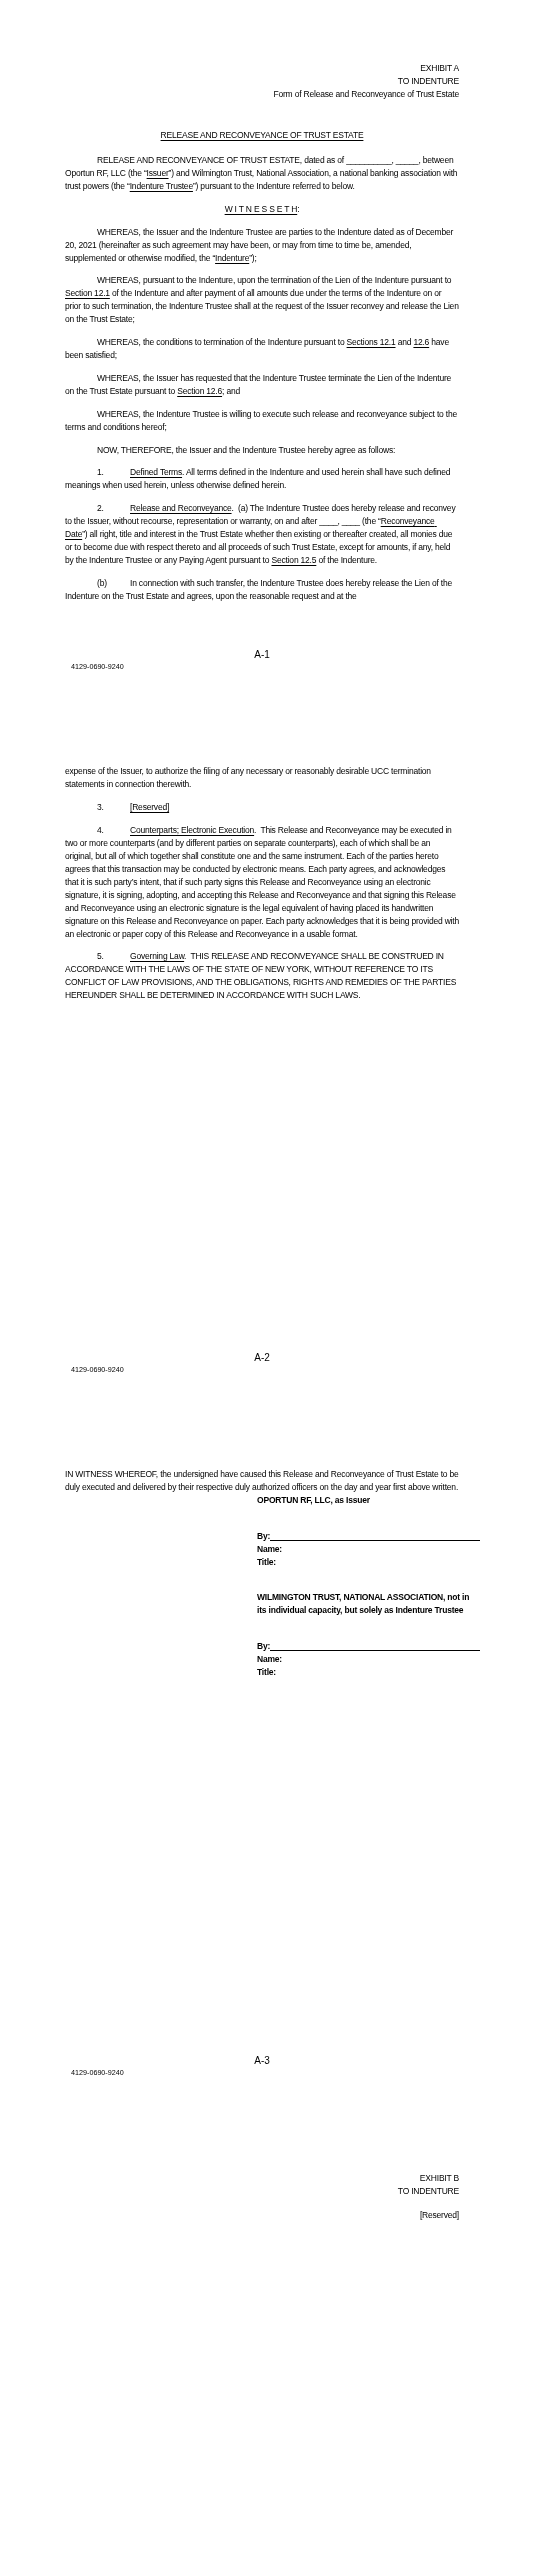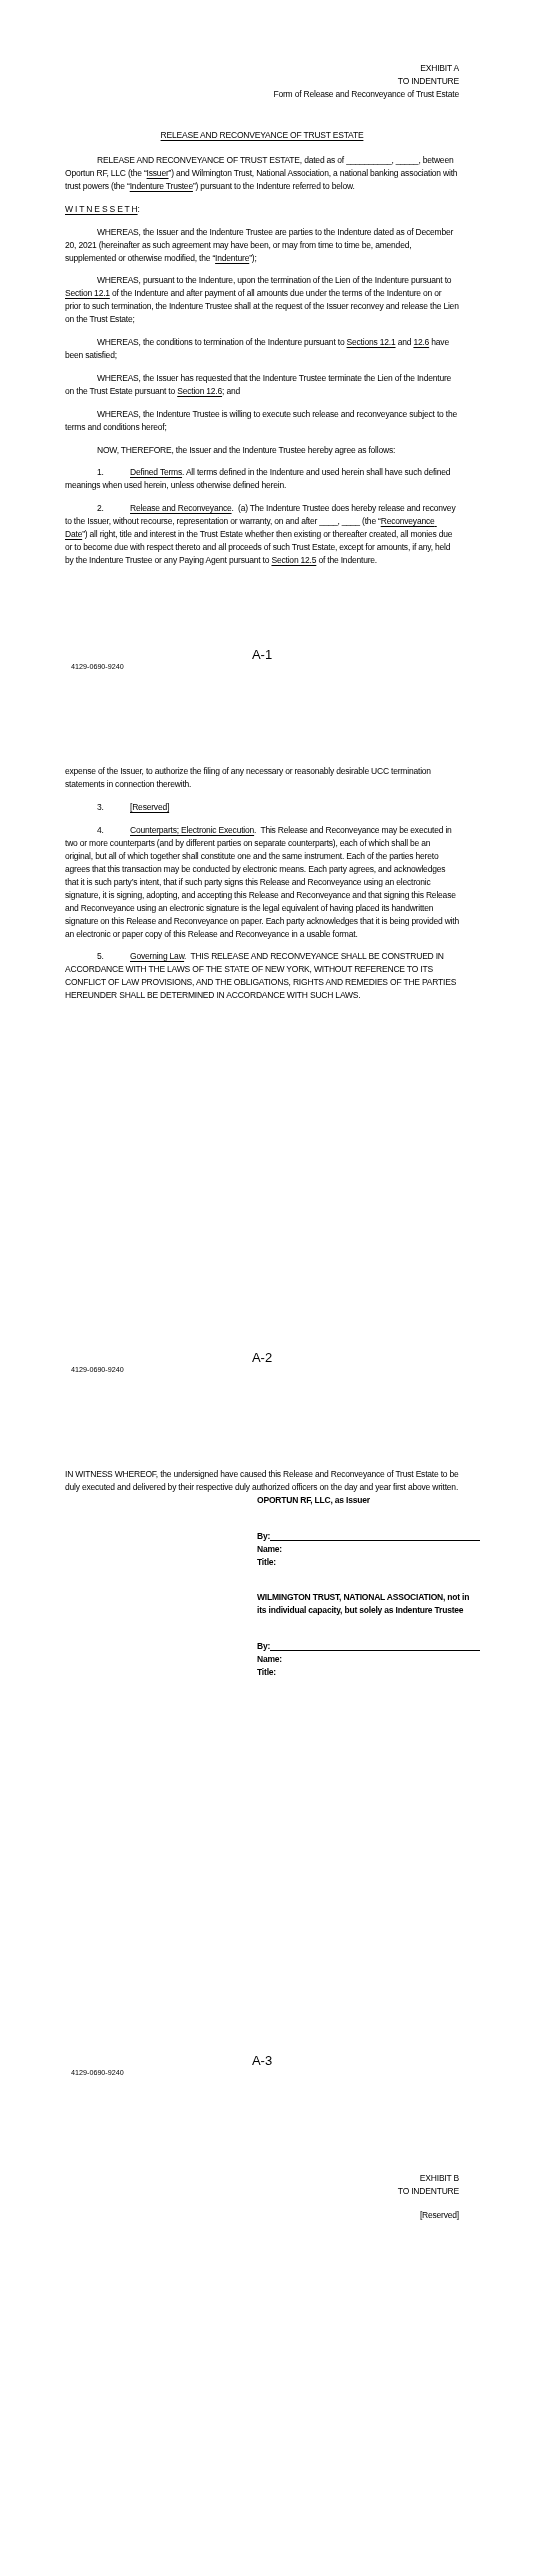--- a/index.html
+++ b/index.html
@@ -10,37 +10,37 @@
     font-size: 8.5px; line-height: 13px; letter-spacing: -0.2px;
     color: #000;
   }
   .page { position: absolute; left: 0; width: 524px; height: 703px; overflow: hidden; background: #fff; }
   .page-a1 { top: 0; }
   .page-a2 { top: 703px; }
   .page-a3 { top: 1406px; }
   .page-b1 { top: 2110px; }
   .content { padding: 62px 65px 0 65px; }
   .right  { text-align: right; }
-  .center { }
+  .center { text-align: center; }
   .p { margin: 0 0 9.8px 0; white-space: pre-wrap; }
   .m0 { margin-bottom: 0; }
   .ind { text-indent: 32px; }
   .title-wrap { margin: 28px 0 12px 0; text-align: center; }
   .u { text-decoration: underline; text-decoration-thickness: 0.5px; text-underline-offset: 1.5px; }
   .numtab { display: inline-block; width: 33px; margin-left: 32px; }
   .reserved { margin-top: 11.3px; }
   .sig { margin-left: 192px; width: 223px; font-weight: bold; }
   .sig .company { margin: 0; white-space: pre-wrap; }
   .sigfields { margin-top: 23px; }
   .sig2 { margin-top: 21.6px; }
   .byrow { display: flex; align-items: flex-end; }
   .byline { flex: 1; border-bottom: 1px solid #000; height: 0; margin-bottom: 2.1px; }
   .pageno {
     position: absolute; left: 0; right: 0; bottom: 42px;
-    text-align: center; font-size: 13px; letter-spacing: normal; line-height: 13px;
+    text-align: center; font-size: 10px; letter-spacing: normal; line-height: 13px;
   }
   .docid {
     position: absolute; left: 71px; bottom: 32px;
     font-size: 7.2px; letter-spacing: normal; line-height: 9.3px;
   }
 </style>
 </head>
 <body>
 
 <section class="page page-a1">
@@ -66,20 +66,21 @@
     <p class="p ind"><span>WHEREAS, the Issuer has requested that the Indenture Trustee terminate the Lien of the Indenture on the Trust Estate pursuant to </span><span class="u">Section 12.6</span><span>; and</span></p>
 
     <p class="p ind"><span>WHEREAS, the Indenture Trustee is willing to execute such release and reconveyance subject to the terms and conditions hereof;</span></p>
 
     <p class="p ind"><span>NOW, THEREFORE, the Issuer and the Indenture Trustee hereby agree as follows:</span></p>
 
     <p class="p"><span class="numtab">1.</span><span class="u">Defined Terms</span><span>. All terms defined in the Indenture and used herein shall have such defined meanings when used herein, unless otherwise defined herein.</span></p>
 
     <p class="p"><span class="numtab">2.</span><span class="u">Release and Reconveyance</span><span>.  (a) The Indenture Trustee does hereby release and reconvey to the Issuer, without recourse, representation or warranty, on and after ____, ____ (the “</span><span class="u">Reconveyance Date</span><span>”) all right, title and interest in the Trust Estate whether then existing or thereafter created, all monies due or to become due with respect thereto and all proceeds of such Trust Estate, except for amounts, if any, held by the Indenture Trustee or any Paying Agent pursuant to </span><span class="u">Section 12.5</span><span> of the Indenture.</span></p>
 
+    <p class="p"><span class="numtab">(b)</span><span>In connection with such transfer, the Indenture Trustee does hereby release the Lien of the Indenture on the Trust Estate and agrees, upon the reasonable request and at the</span></p>
   </div>
   <div class="pageno">A-1</div>
   <div class="docid">4129-0690-9240</div>
 </section>
 
 <section class="page page-a2">
   <div class="content">
     <p class="p"><span>expense of the Issuer, to authorize the filing of any necessary or reasonably desirable UCC termination statements in connection therewith.</span></p>
 
     <p class="p"><span class="numtab">3.</span><span class="u">[Reserved]</span></p>

